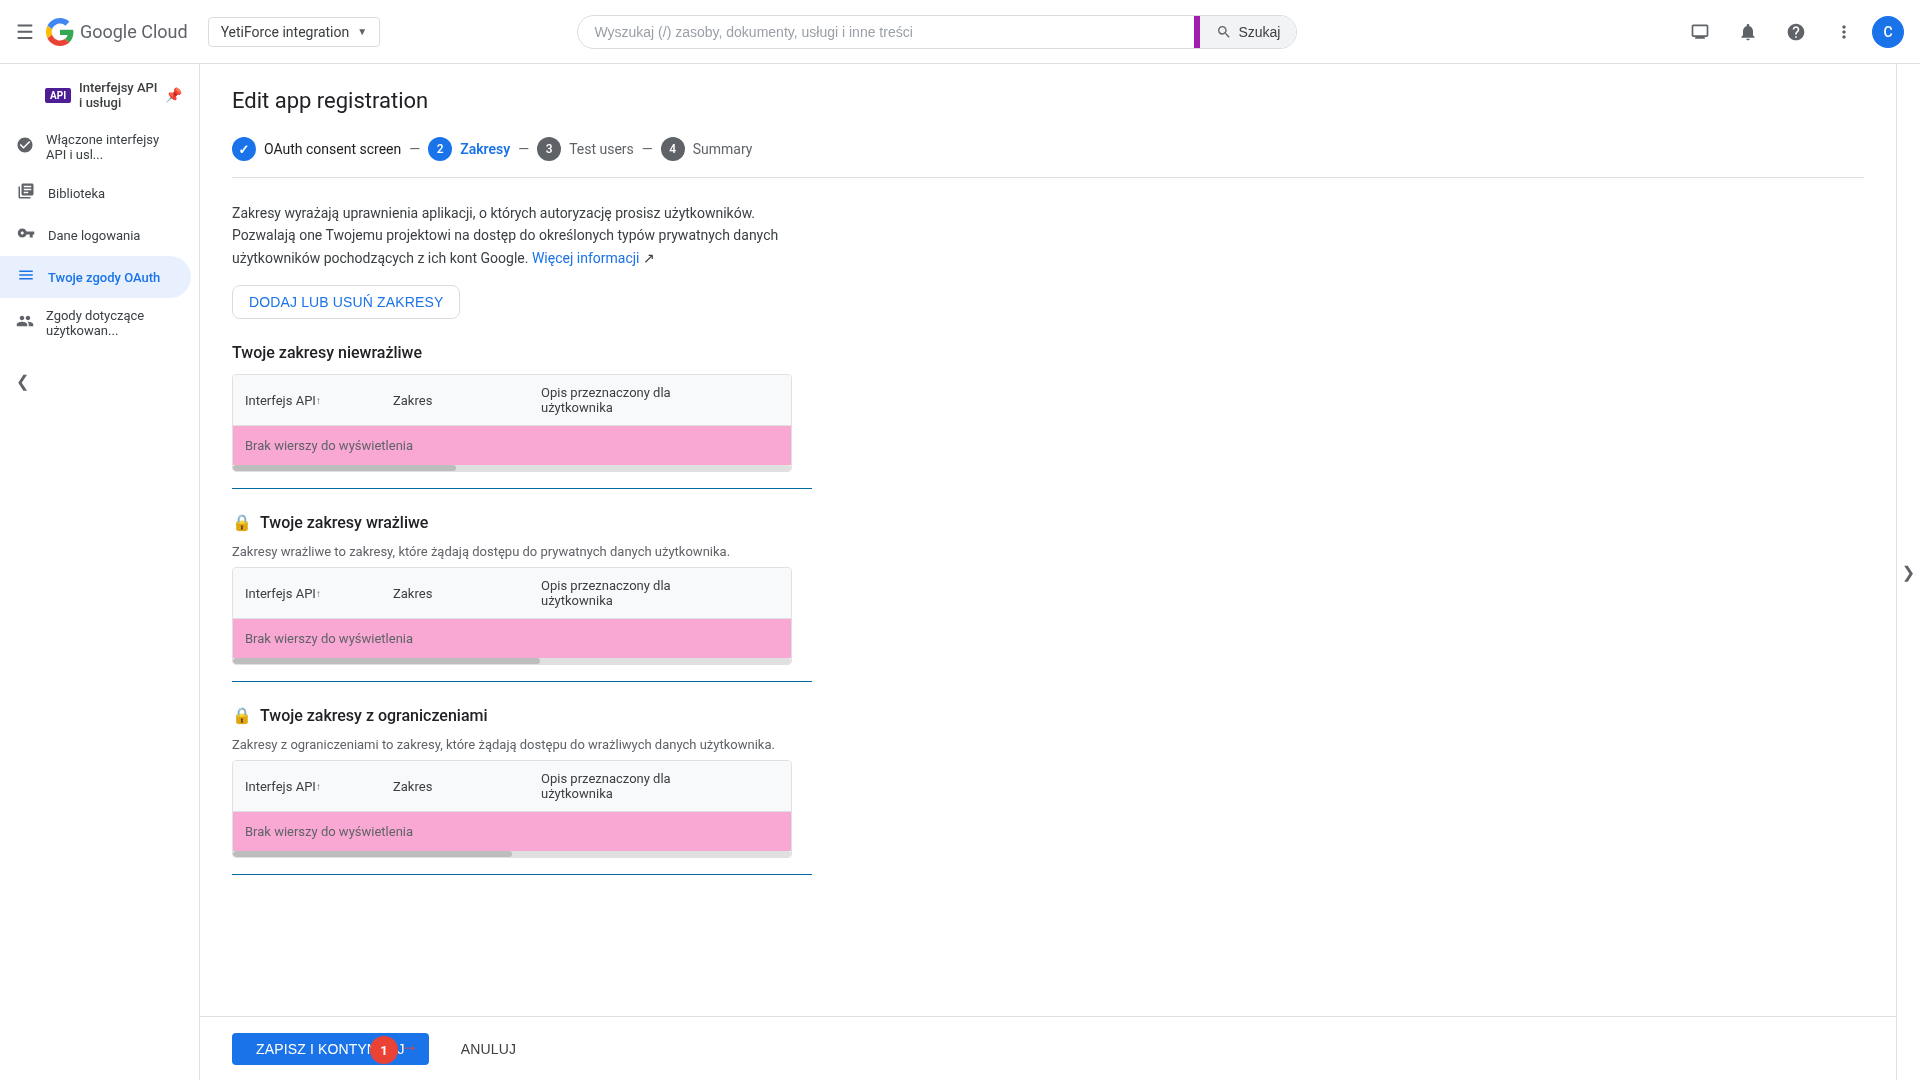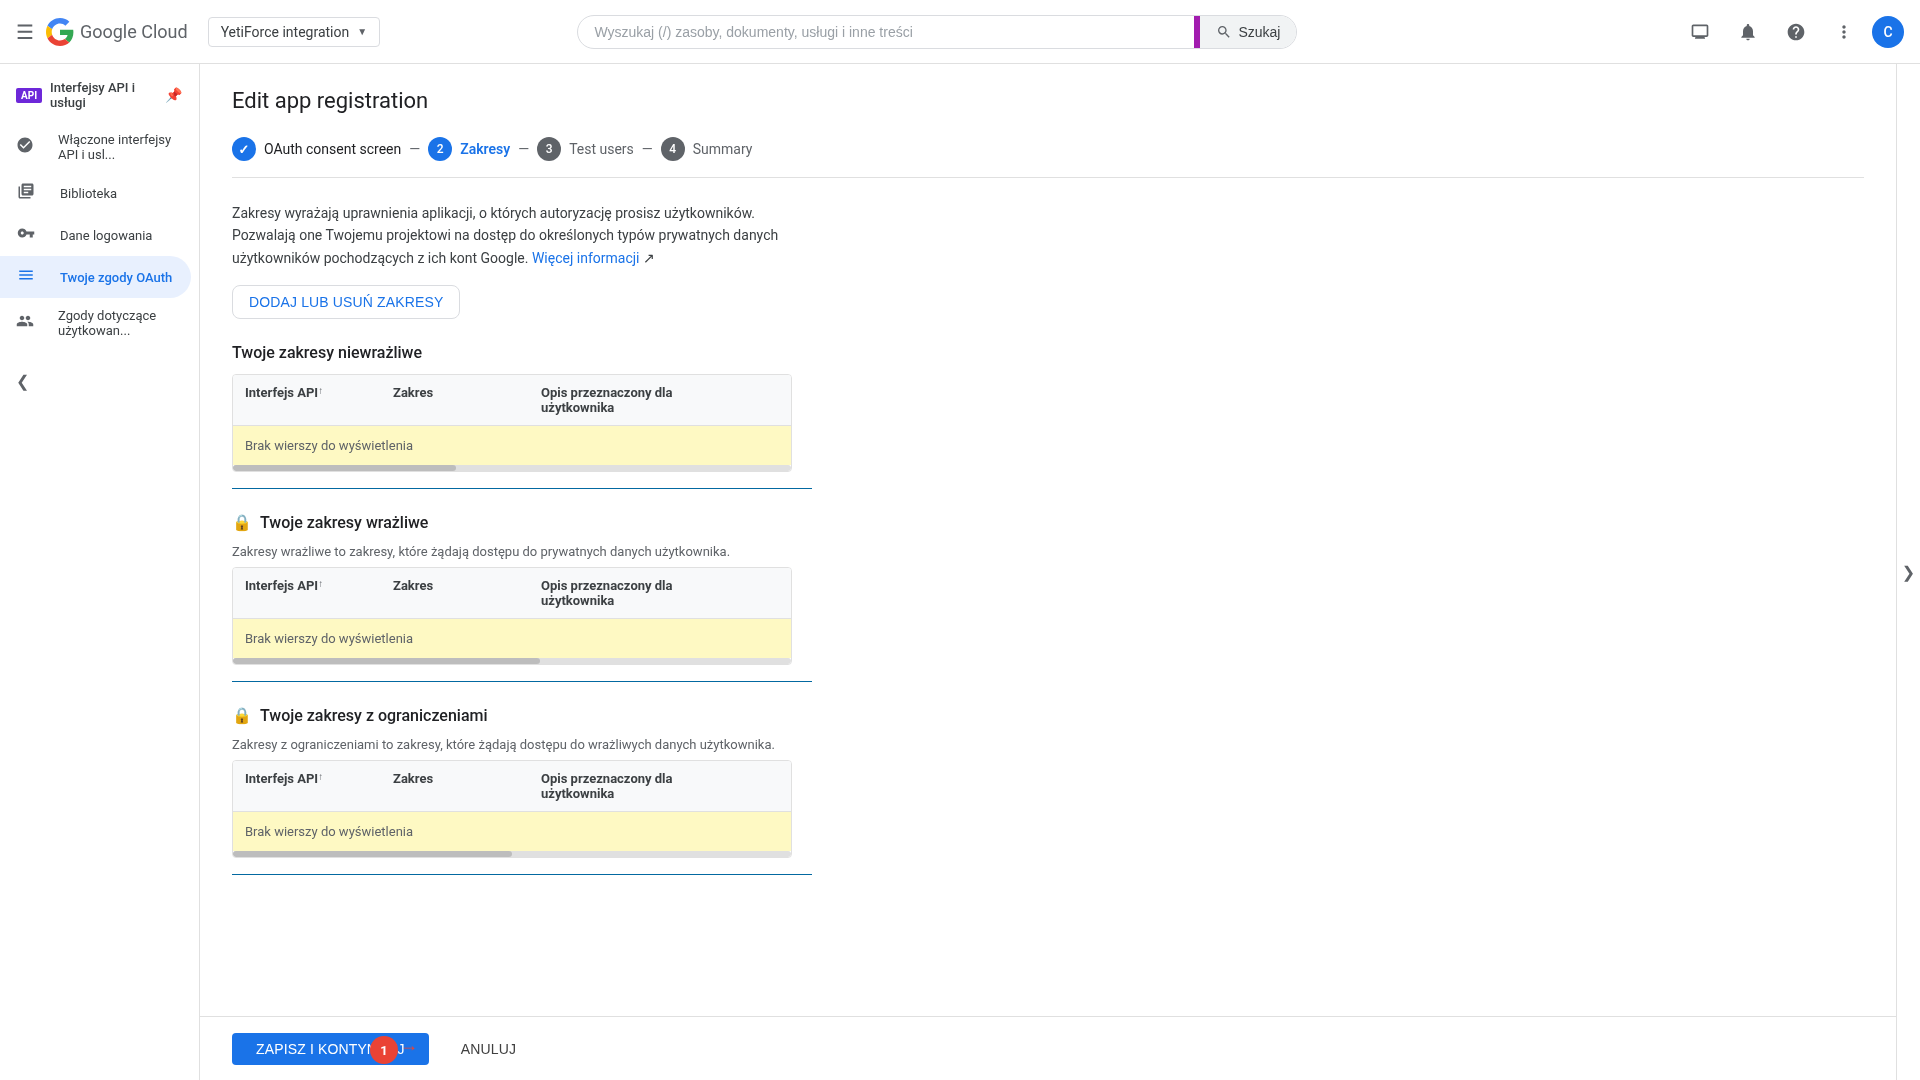--- a/index.html
+++ b/index.html
@@ -18,22 +18,22 @@
     .topbar-icons { display: flex; align-items: center; gap: 8px; margin-left: auto; }
     .topbar-icon { width: 40px; height: 40px; display: flex; align-items: center; justify-content: center; border-radius: 50%; cursor: pointer; color: #5f6368; font-size: 20px; }
     .avatar { width: 32px; height: 32px; border-radius: 50%; background: #1a73e8; color: #fff; display: flex; align-items: center; justify-content: center; font-size: 14px; font-weight: 500; cursor: pointer; }
 
     
     .main-layout { display: flex; flex: 1; overflow: hidden; }
 
     
     .sidebar { width: 200px; border-right: 1px solid #e0e0e0; padding: 8px 0; flex-shrink: 0; overflow-y: auto; }
     .sidebar-header { display: flex; align-items: center; gap: 8px; padding: 8px 16px 12px; font-size: 13px; font-weight: 500; color: #3c4043; }
-    .api-badge { background: #6d28d9; color: #fff; font-size: 10px; font-weight: 700; padding: 2px 5px; border-radius: 2px; }
-    .sidebar-item { display: flex; align-items: center; gap: 24px; padding: 10px 16px; cursor: pointer; font-size: 13px; color: #3c4043; border-radius: 0 24px 24px 0; margin-right: 8px; }
+    .api-badge { background: #4c1d95; color: #fff; font-size: 10px; font-weight: 700; padding: 2px 5px; border-radius: 2px; margin-left: 29px; }
+    .sidebar-item { display: flex; align-items: center; gap: 12px; padding: 10px 16px; cursor: pointer; font-size: 13px; color: #3c4043; border-radius: 0 24px 24px 0; margin-right: 8px; }
     .sidebar-item.active { background: #e8f0fe; color: #1a73e8; font-weight: 500; }
     .sidebar-item-icon { font-size: 18px; color: #5f6368; width: 20px; text-align: center; }
     .sidebar-item.active .sidebar-item-icon { color: #1a73e8; }
     .pin-icon { font-size: 14px; color: #1a73e8; }
 
     
     .content { flex: 1; overflow-y: auto; padding: 24px 32px; }
 
     
     .page-title { font-size: 22px; font-weight: 400; color: #202124; margin-bottom: 24px; }
@@ -58,23 +58,23 @@
 
     
     .section { margin-top: 24px; padding-bottom: 16px; border-bottom: 1px solid #0369a1; max-width: 580px; }
     .section-title { font-size: 16px; font-weight: 500; color: #202124; margin-bottom: 12px; display: flex; align-items: center; gap: 8px; }
     .section-title-desc { font-size: 13px; color: #5f6368; margin-bottom: 8px; }
     .lock-icon { font-size: 16px; color: #5f6368; }
 
     
     .table-container { border: 1px solid #e0e0e0; border-radius: 4px; overflow: hidden; max-width: 560px; }
     .table-header { display: grid; grid-template-columns: 1fr 1fr 1.5fr 40px; background: #f8f9fa; border-bottom: 1px solid #e0e0e0; }
-    .table-header-cell { padding: 10px 12px; font-size: 13px; font-weight: 700; color: #3c4043; display: flex; align-items: flex-start; gap: 0; }
+    .table-header-cell { padding: 10px 12px; font-size: 13px; font-weight: 400; color: #3c4043; display: flex; align-items: center; gap: 0; }
     .sort-icon { font-size: 10px; color: #5f6368; }
-    .table-row { padding: 12px; font-size: 13px; color: #5f6368; background: #fef9c3; }
+    .table-row { padding: 12px; font-size: 13px; color: #5f6368; background: #f9a8d4; }
     .table-scrollbar { height: 6px; background: #e0e0e0; border-radius: 3px; margin: 0; }
     .table-scrollbar-inner { height: 6px; background: #bdbdbd; border-radius: 3px; width: 60%; }
 
     
     .bottom-bar { height: 64px; display: flex; align-items: center; padding: 0 32px; border-top: 1px solid #e0e0e0; gap: 16px; flex-shrink: 0; position: relative; }
     .btn-primary { background: #1a73e8; color: #fff; border: none; padding: 8px 24px; font-size: 14px; font-weight: 500; border-radius: 4px; cursor: pointer; letter-spacing: 0.01em; }
     .btn-text { background: none; border: none; color: #404040; padding: 8px 16px; font-size: 14px; font-weight: 500; cursor: pointer; letter-spacing: 0.01em; border-radius: 4px; }
 
     
     .step-badge { width: 28px; height: 28px; border-radius: 50%; background: #ea4335; color: #fff; display: flex; align-items: center; justify-content: center; font-size: 13px; font-weight: 700; position: absolute; left: 170px; bottom: 16px; }

